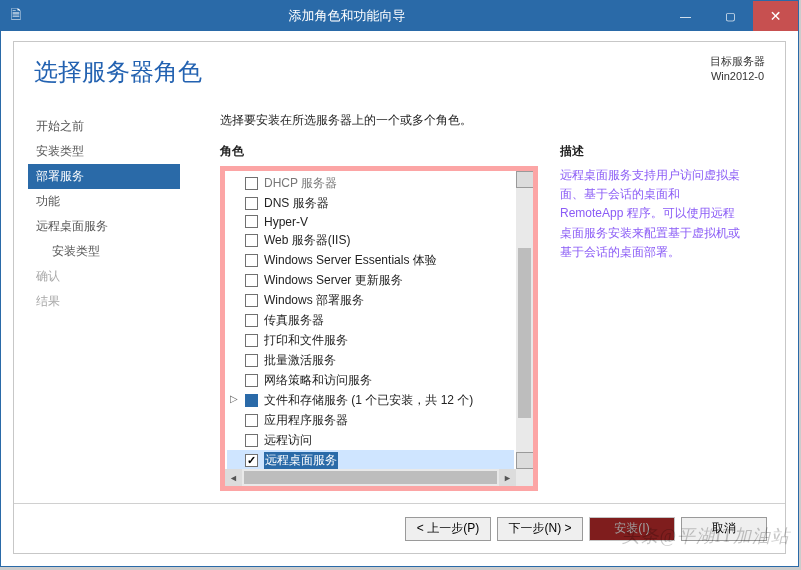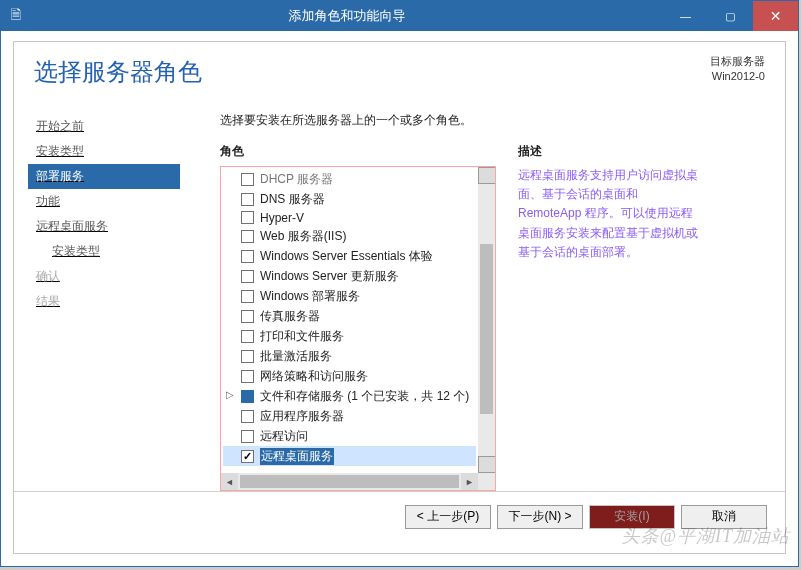--- a/index.html
+++ b/index.html
@@ -28,34 +28,34 @@
   .win-min { background:#2a6aa8; color:#fff; }
   .win-max { background:#2a6aa8; color:#fff; }
   .win-close { background:#c75050; color:#fff; font-size:14px; }
   .win-btn .glyph { font-family: "Segoe UI Symbol", sans-serif; }
   .inner {
     position:absolute; left:12px; top:40px; right:12px; bottom:12px;
     background:#fff; border:1px solid #c7c7c7;
   }
   .header-row { position:relative; padding: 14px 20px 6px 20px; }
   .page-title { color:#2362b1; font-size:24px; font-weight:400; }
-  .target-box { position:absolute; right:20px; top:12px; text-align:right; font-size:11px; line-height:1.35; color:#333; }
+  .target-box { position:absolute; right:20px; top:12px; text-align:center; font-size:11px; line-height:1.35; color:#333; }
   .body-row { display:flex; padding: 18px 20px 0 14px; gap: 14px; }
-  .nav { width: 152px; padding-top:2px;text-decoration:underline; }
+  .nav { width: 152px; padding-top:2px; }
   .nav-item { padding: 4px 8px; font-size:12px; color:#555; cursor:pointer; }
   .nav-item.disabled { color:#a8a8a8; cursor:default; }
   .nav-item.sub { padding-left: 24px; }
   .nav-item.active { background:#2a6aa8; color:#fff; }
   .main { flex:1; display:flex; flex-direction:column;padding-left:26px; }
   .instruction { font-size:12px; color:#222; margin-bottom: 14px; }
   .columns { display:flex; gap: 22px; flex:1; }
-  .roles-col { width: 276px; display:flex; flex-direction:column; }
+  .roles-col { width: 318px; display:flex; flex-direction:column; }
   .desc-col { width: 185px; }
   .col-head { font-weight:700; font-size:12px; margin-bottom:6px; color:#222; }
-  .list-wrap { position:relative; border:1px solid #fca5a5; height: 325px; overflow:hidden; }
+  .list-wrap { position:relative; border:5px solid #fca5a5; height: 325px; overflow:hidden; }
   .list-scroll { position:absolute; left:0; top:0; bottom:17px; right:17px; overflow:hidden; }
   .role-list { padding: 2px 2px 2px 2px; }
   .role-row { display:flex; align-items:center; gap:6px; padding:1.5px 6px 1.5px 18px; font-size:12px; color:#222; position:relative; }
   .role-row.faded { color:#777; }
   .role-row .expander { position:absolute; left:3px; top:3px; width:10px; height:10px; font-size:10px; color:#666; }
   .checkbox { width:13px; height:13px; border:1px solid #707070; background:#fff; display:flex; align-items:center; justify-content:center; font-size:11px; line-height:1; flex-shrink:0;}
   .checkbox.checked::after { content:"✓"; color:#000; font-weight:700; }
   .checkbox.filled { background:#2a6aa8; border-color:#2a6aa8; }
   .role-row.selected { background:#cfe5ff; }
   .role-label { white-space:nowrap; }
@@ -64,21 +64,21 @@
   .vscroll .btn { height:17px; background:#dcdcdc; display:flex; align-items:center; justify-content:center; font-size:9px; color:#555; cursor:pointer;}
   .vscroll .track { position:absolute; top:17px; bottom:17px; left:0; right:0; }
   .vscroll .thumb { position:absolute; left:2px; right:2px; top:60px; height:170px; background:#bdbdbd; }
   .vscroll .btn.down { position:absolute; bottom:0; left:0; right:0; }
   .hscroll { position:absolute; left:0; bottom:0; right:17px; height:17px; background:#e9e9e9; display:flex; }
   .hscroll .hbtn { width:17px; background:#dcdcdc; display:flex; align-items:center; justify-content:center; font-size:9px; color:#555; cursor:pointer;}
   .hscroll .htrack { flex:1; position:relative; }
   .hscroll .hthumb { position:absolute; left:2px; right:2px; top:2px; bottom:2px; background:#bdbdbd; }
   .corner { position:absolute; right:0; bottom:0; width:17px; height:17px; background:#e9e9e9; }
   .desc-text { font-size:12px; color:#8b5cf6; line-height:1.6; }
-  .footer { position:absolute; left:0; right:0; bottom:12px; height:50px; border-top:1px solid #d0d0d0; display:flex; align-items:center; justify-content:flex-end; padding-right:18px; gap:6px; }
+  .footer { position:absolute; left:0; right:0; bottom:0; height:50px; border-top:1px solid #d0d0d0; display:flex; align-items:center; justify-content:flex-end; padding-right:18px; gap:6px; }
   .btn { min-width:86px; height:24px; border:1px solid #9a9a9a; background:#efefef; font-size:12px; cursor:pointer; padding:0 8px; }
   .btn[disabled] { color:#a0a0a0; border-color:#c4c4c4; background:#7f1d1d; cursor:default; }
   .watermark { position:absolute; right:8px; bottom:18px; font-size:18px; color:rgba(0,0,0,0.22); font-style:italic; letter-spacing:1px; pointer-events:none; font-family: "STKaiti","KaiTi",serif;}
 </style>
 </head>
 <body>
 
 <div class="window">
 
   <div class="titlebar">

